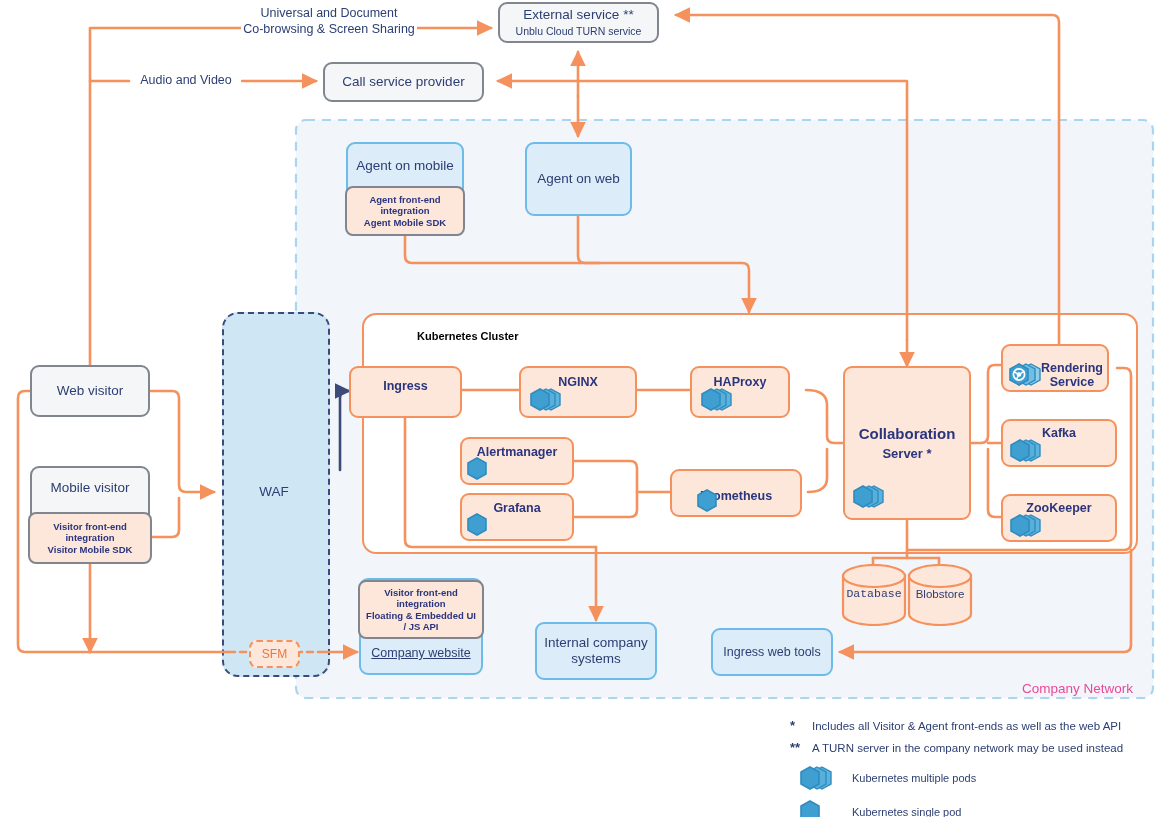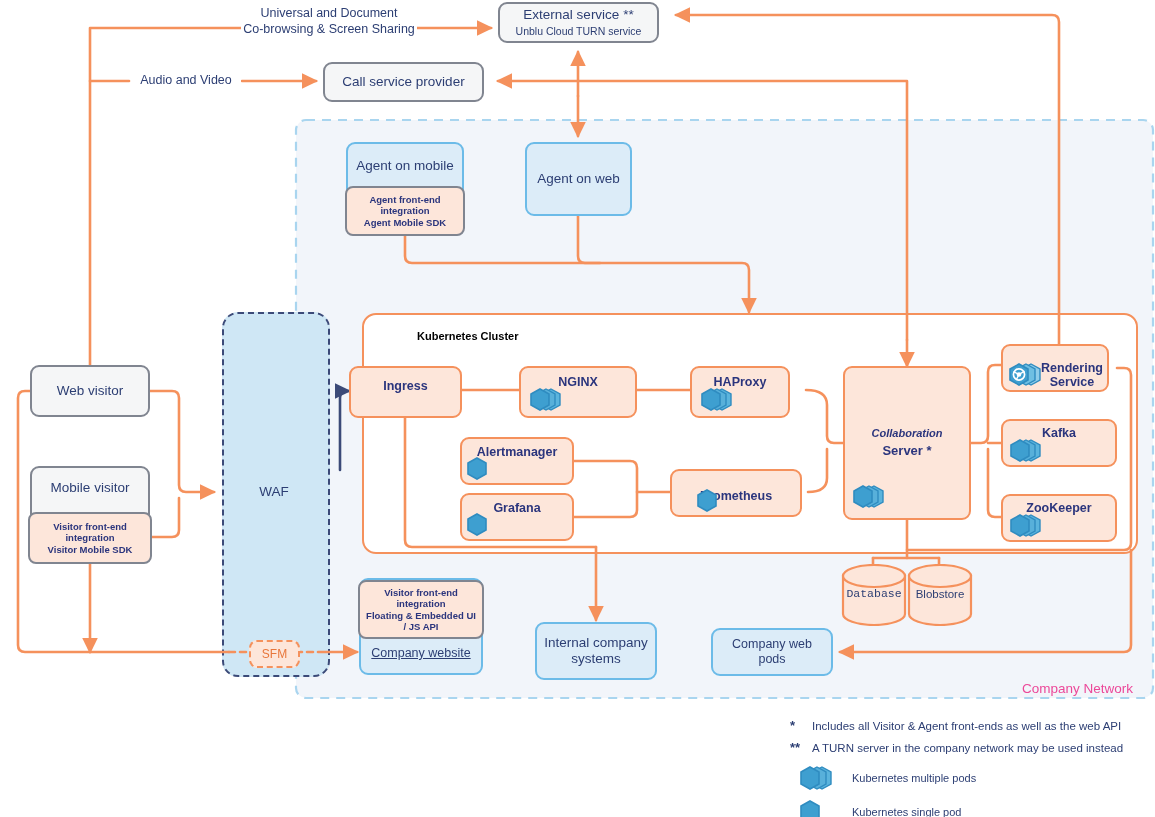--- a/index.html
+++ b/index.html
@@ -241,21 +241,21 @@
   </svg>
 
   <div class="node peach" style="left:670px;top:469px;width:132px;height:48px;align-items:center;">
     <span class="lbl" style="margin-top:6px;">Prometheus</span>
   </div>
   <svg class="pod" style="left:694px;top:488px;" width="26" height="26" viewBox="0 0 26 26">
     <polygon points="13,2 22,7 22,18 13,23 4,18 4,7" fill="#3e9fd0" stroke="#2f8cc0" stroke-width="1.6"></polygon>
   </svg>
 
   <div class="node peach" style="left:843px;top:366px;width:128px;height:154px;flex-direction:column;">
-    <span class="lbl" style="font-size:11px;font-style:italic;">Collaboration</span>
+    <span class="lbl" style="font-size:15px;">Collaboration</span>
     <span class="lbl" style="font-size:13px;margin-top:3px;">Server *</span>
   </div>
   <svg class="pod" style="left:848px;top:484px;" width="40" height="26" viewBox="0 0 40 26">
     <polygon points="26,2 35,7 35,18 26,23 17,18 17,7" fill="#5bb4dd" stroke="#2f8cc0" stroke-width="1.4"></polygon>
     <polygon points="21,2 30,7 30,18 21,23 12,18 12,7" fill="#58b0da" stroke="#2f8cc0" stroke-width="1.4"></polygon>
     <polygon points="15,2 24,7 24,18 15,23 6,18 6,7" fill="#3e9fd0" stroke="#2f8cc0" stroke-width="1.6"></polygon>
   </svg>
 
   <div class="node peach" style="left:1001px;top:344px;width:108px;height:48px;align-items:flex-end;padding-left:34px;">
     <span class="lbl" style="margin-top:5px;">Rendering Service</span>
@@ -312,21 +312,21 @@
     <span class="lbl">Floating &amp; Embedded UI</span>
     <span class="lbl">/ JS API</span>
   </div>
 
   <div class="node blue" style="left:535px;top:622px;width:122px;height:58px;flex-direction:column;">
     <span class="lbl">Internal company</span>
     <span class="lbl">systems</span>
   </div>
 
   <div class="node blue" style="left:711px;top:628px;width:122px;height:48px;">
-    <span class="lbl" style="font-size:12.5px;">Company web pods</span>
+    <span class="lbl" style="font-size:12.5px;">Ingress web tools</span>
   </div>
 
   <div id="cnet-label" style="left:1022px;top:681px;">Company Network</div>
 
   <div id="legend" style="left:790px;top:712px;width:360px;height:100px;">
     <div class="legend-row" style="left:0px;top:6px;">
       <span class="legend-star" style="width:22px;font-size:13px;">*</span>
       <span class="legend-text">Includes all Visitor &amp; Agent front-ends as well as the web API</span>
     </div>
     <div class="legend-row" style="left:0px;top:28px;">

